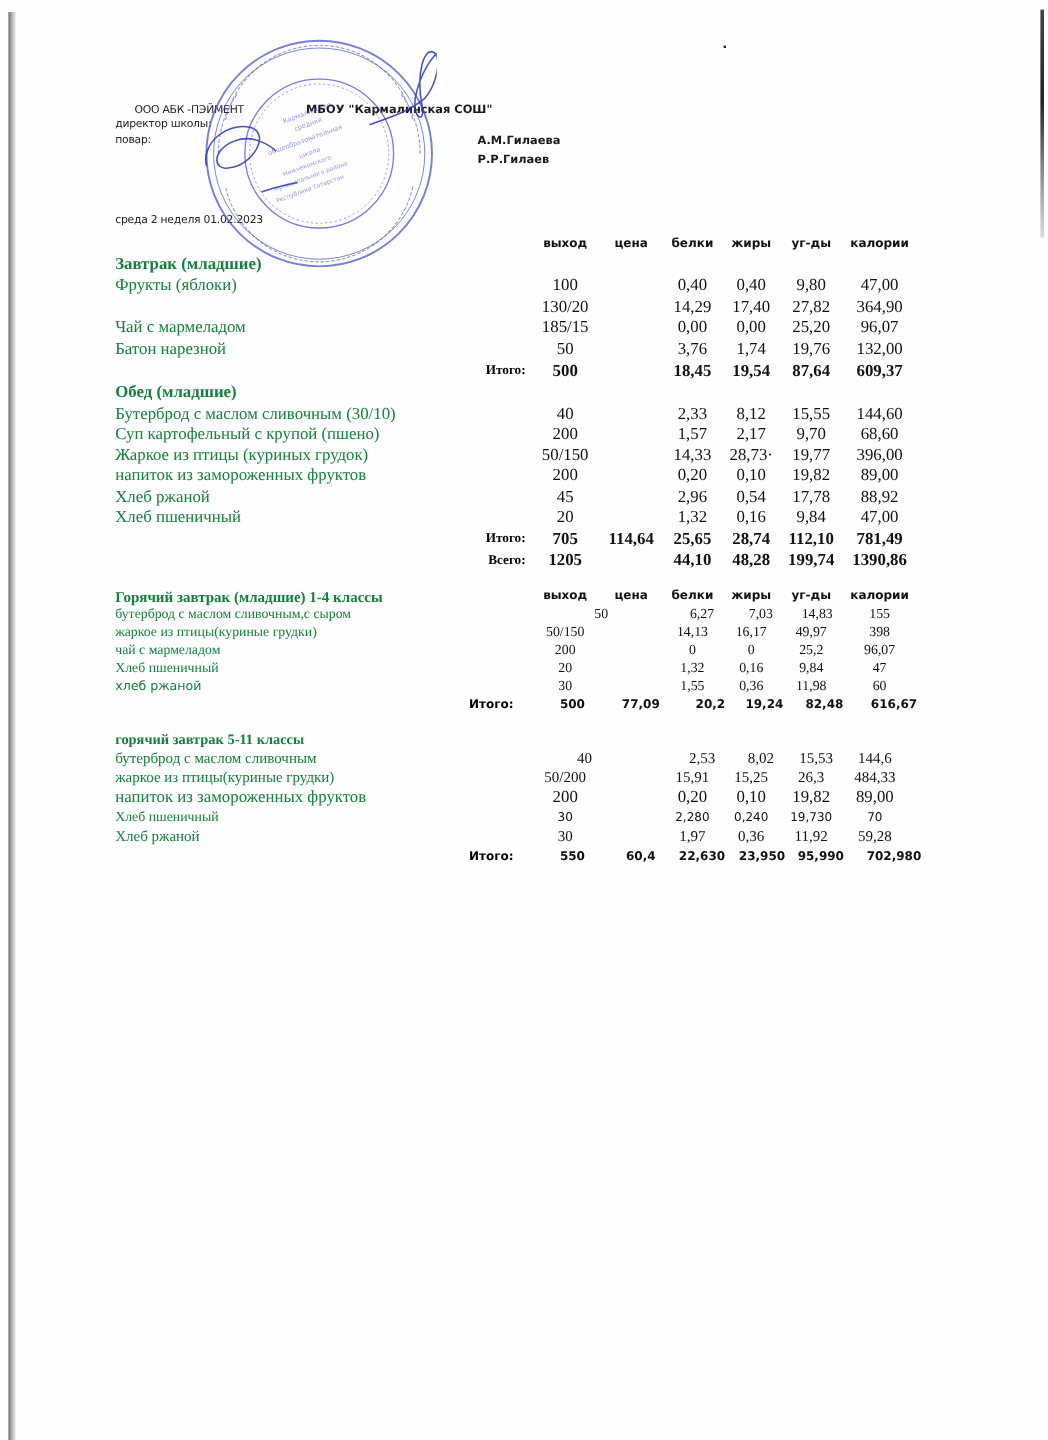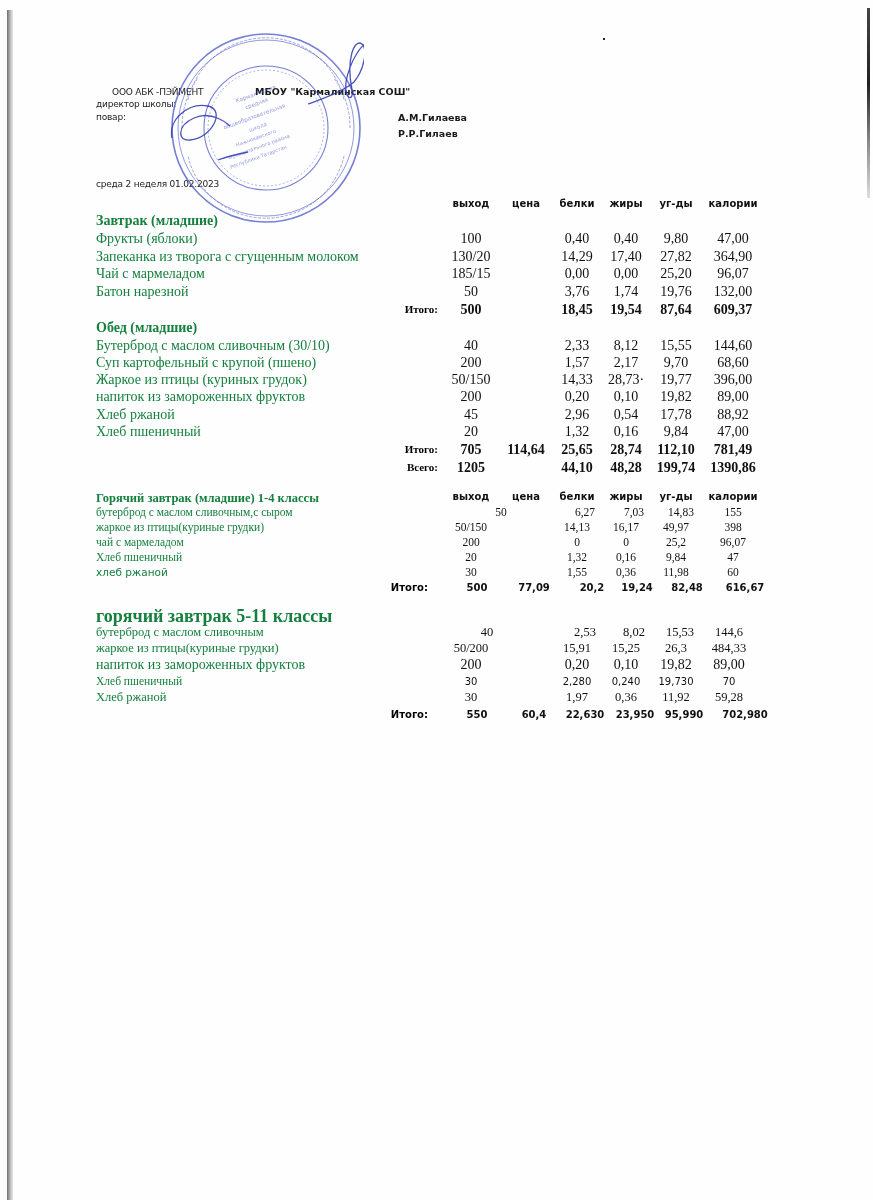--- a/index.html
+++ b/index.html
@@ -100,21 +100,20 @@
 
   <div class="row big" style="top:230px;">
     <div class="name">Фрукты (яблоки)</div>
     <div class="cell c-out">100</div>
     <div class="cell c-prot">0,40</div>
     <div class="cell c-fat">0,40</div>
     <div class="cell c-carb">9,80</div>
     <div class="cell c-kcal">47,00</div>
   </div>
   <div class="row big" style="top:248px;">
-    <div class="name">Запеканка из творога с  сгущенным молоком</div>
     <div class="cell c-out">130/20</div>
     <div class="cell c-prot">14,29</div>
     <div class="cell c-fat">17,40</div>
     <div class="cell c-carb">27,82</div>
     <div class="cell c-kcal">364,90</div>
   </div>
   <div class="row big" style="top:265px;">
     <div class="name">Чай с мармеладом</div>
     <div class="cell c-out">185/15</div>
     <div class="cell c-prot">0,00</div>
@@ -261,21 +260,21 @@
     <div class="lbl-itogo" style="left:370px;">Итого:</div>
     <div class="cell c-out" style="left:446px;">500</div>
     <div class="cell c-price" style="left:508px;">77,09</div>
     <div class="cell c-prot" style="left:567px;">20,2</div>
     <div class="cell c-fat" style="left:614px;">19,24</div>
     <div class="cell c-carb" style="left:663px;">82,48</div>
     <div class="cell c-kcal" style="left:716px;">616,67</div>
   </div>
 
   <div class="row" style="top:609px;">
-    <div class="name bold serif" style="font-size:18px; line-height:15px;">горячий завтрак 5-11 классы</div>
+    <div class="name bold serif" style="font-size:12px; line-height:15px;">горячий завтрак 5-11 классы</div>
   </div>
   <div class="row small" style="top:625px; font-size:12.5px;">
     <div class="name">бутерброд с маслом сливочным</div>
     <div class="cell c-out" style="left:456px;">40</div>
     <div class="cell c-prot" style="left:560px;">2,53</div>
     <div class="cell c-fat" style="left:611px;">8,02</div>
     <div class="cell c-carb" style="left:656px;">15,53</div>
     <div class="cell c-kcal" style="left:700px;">144,6</div>
   </div>
   <div class="row small" style="top:641px; font-size:12.5px;">

